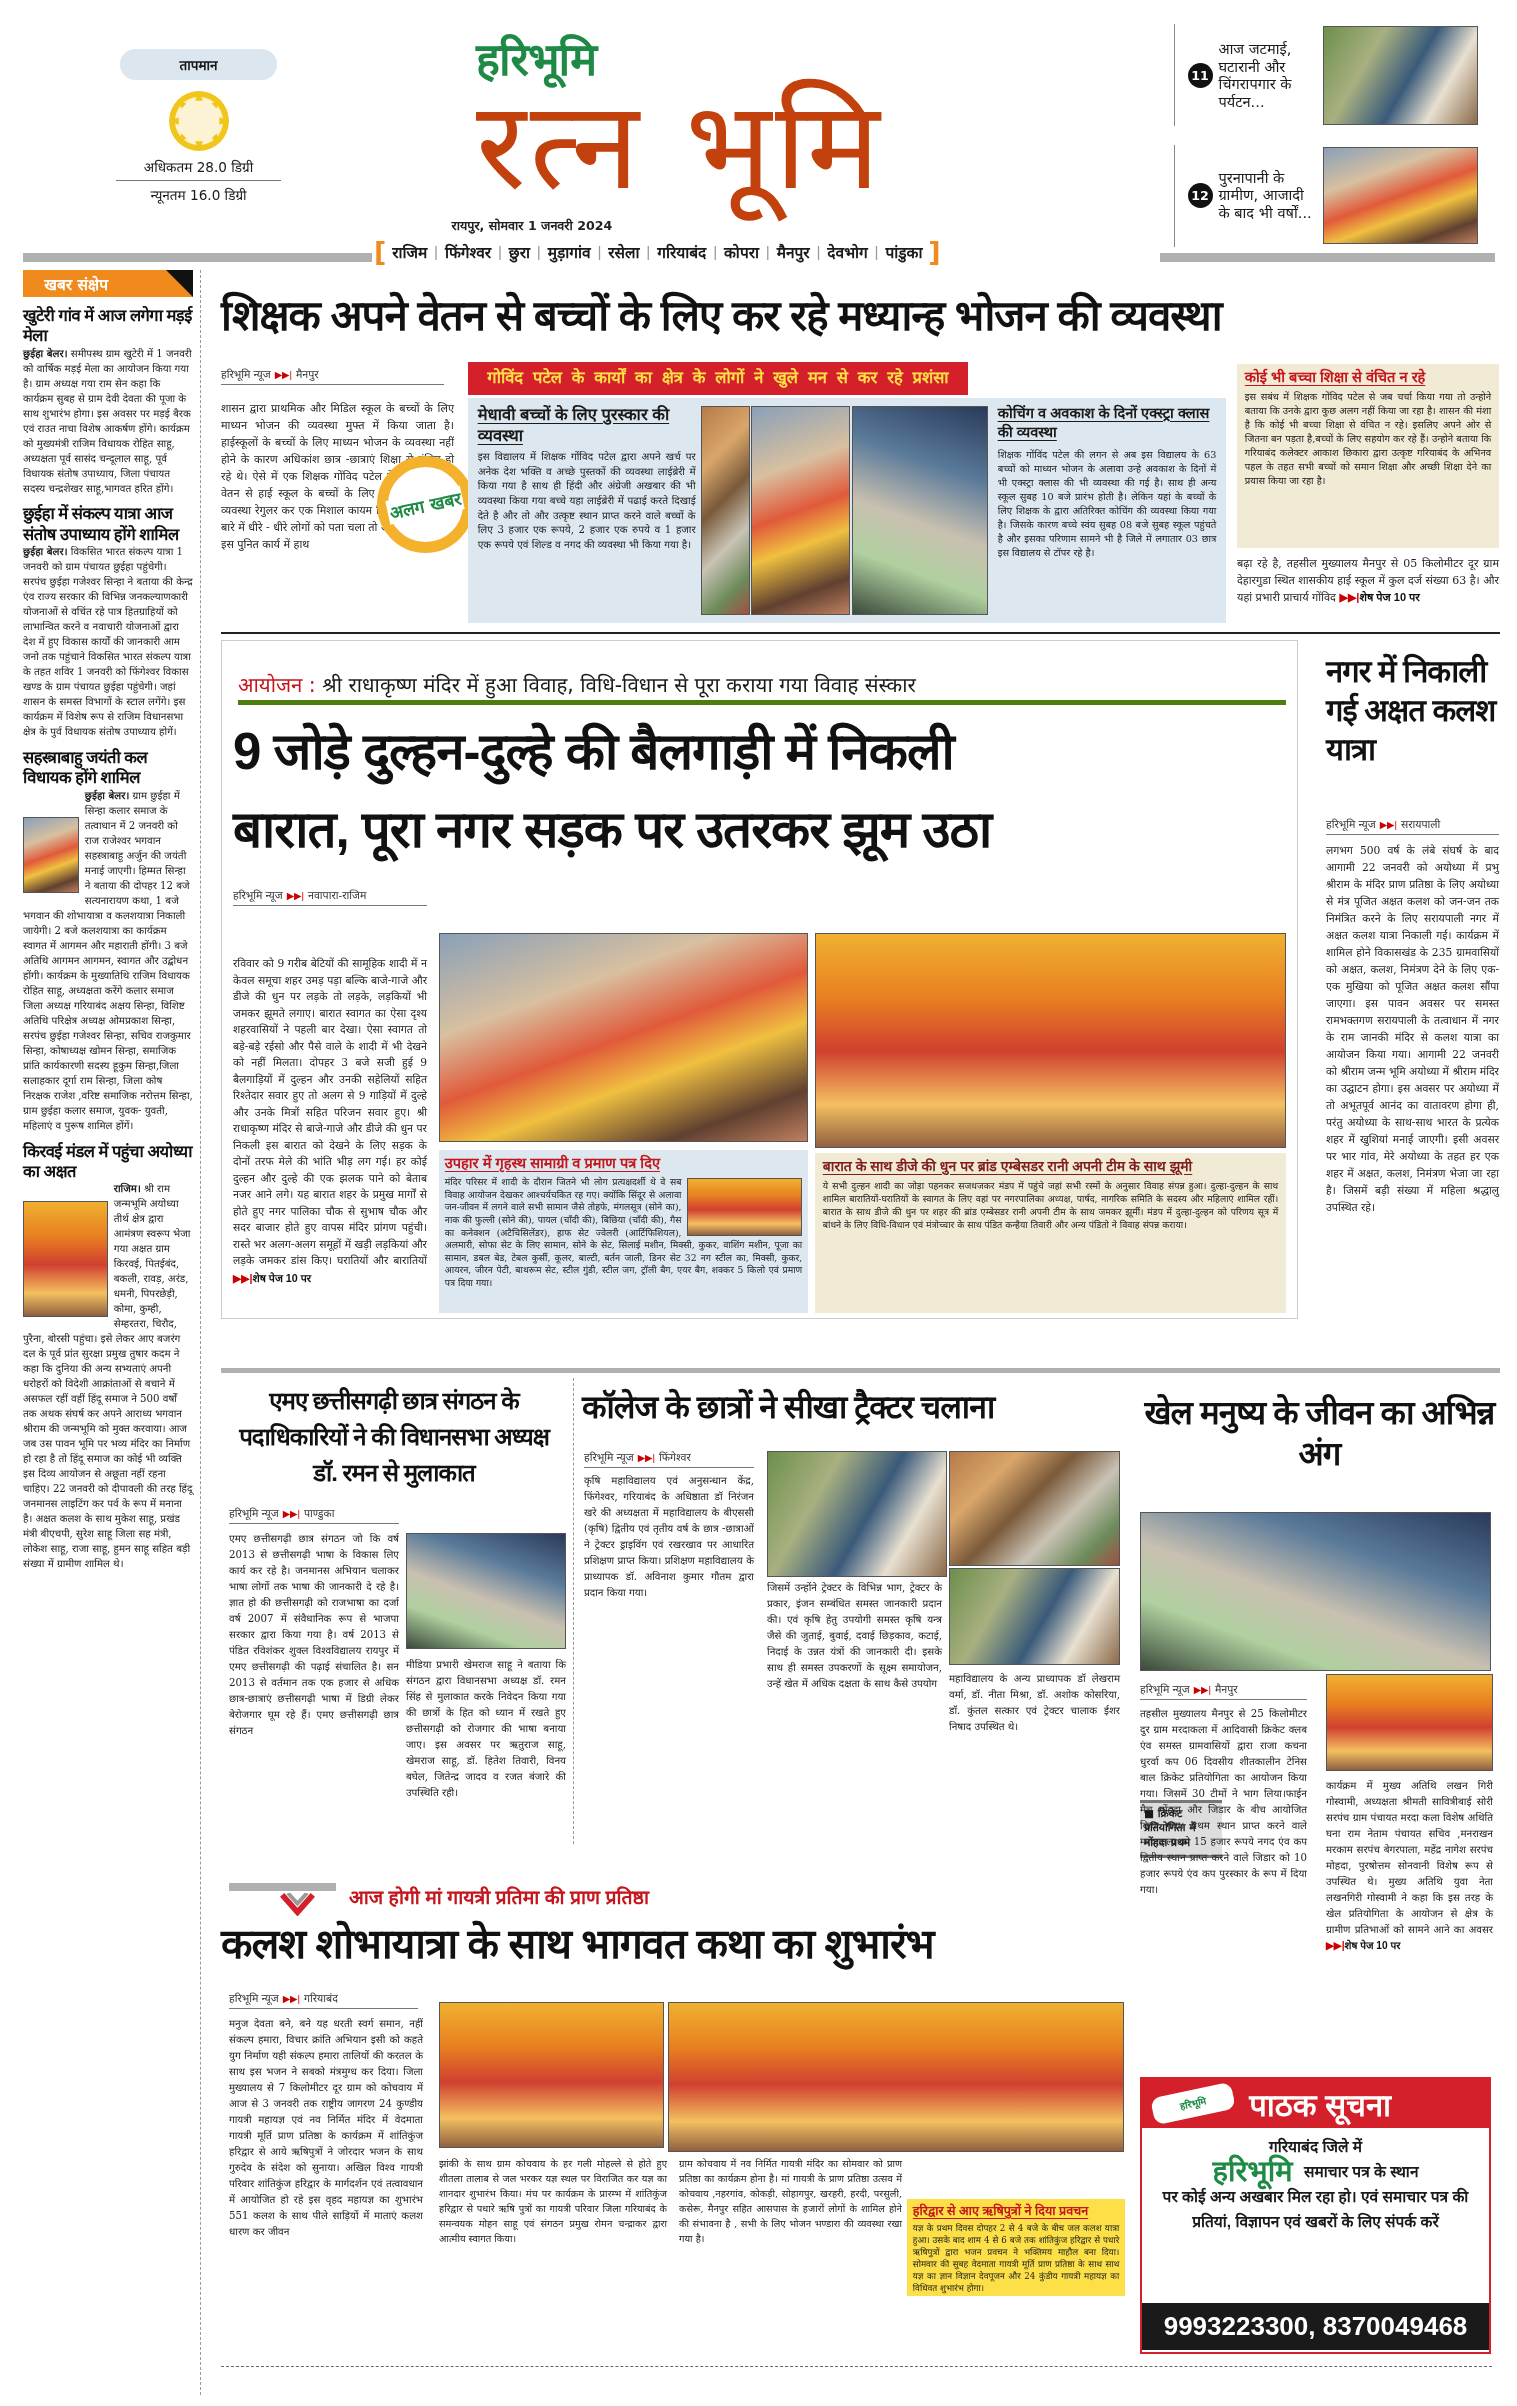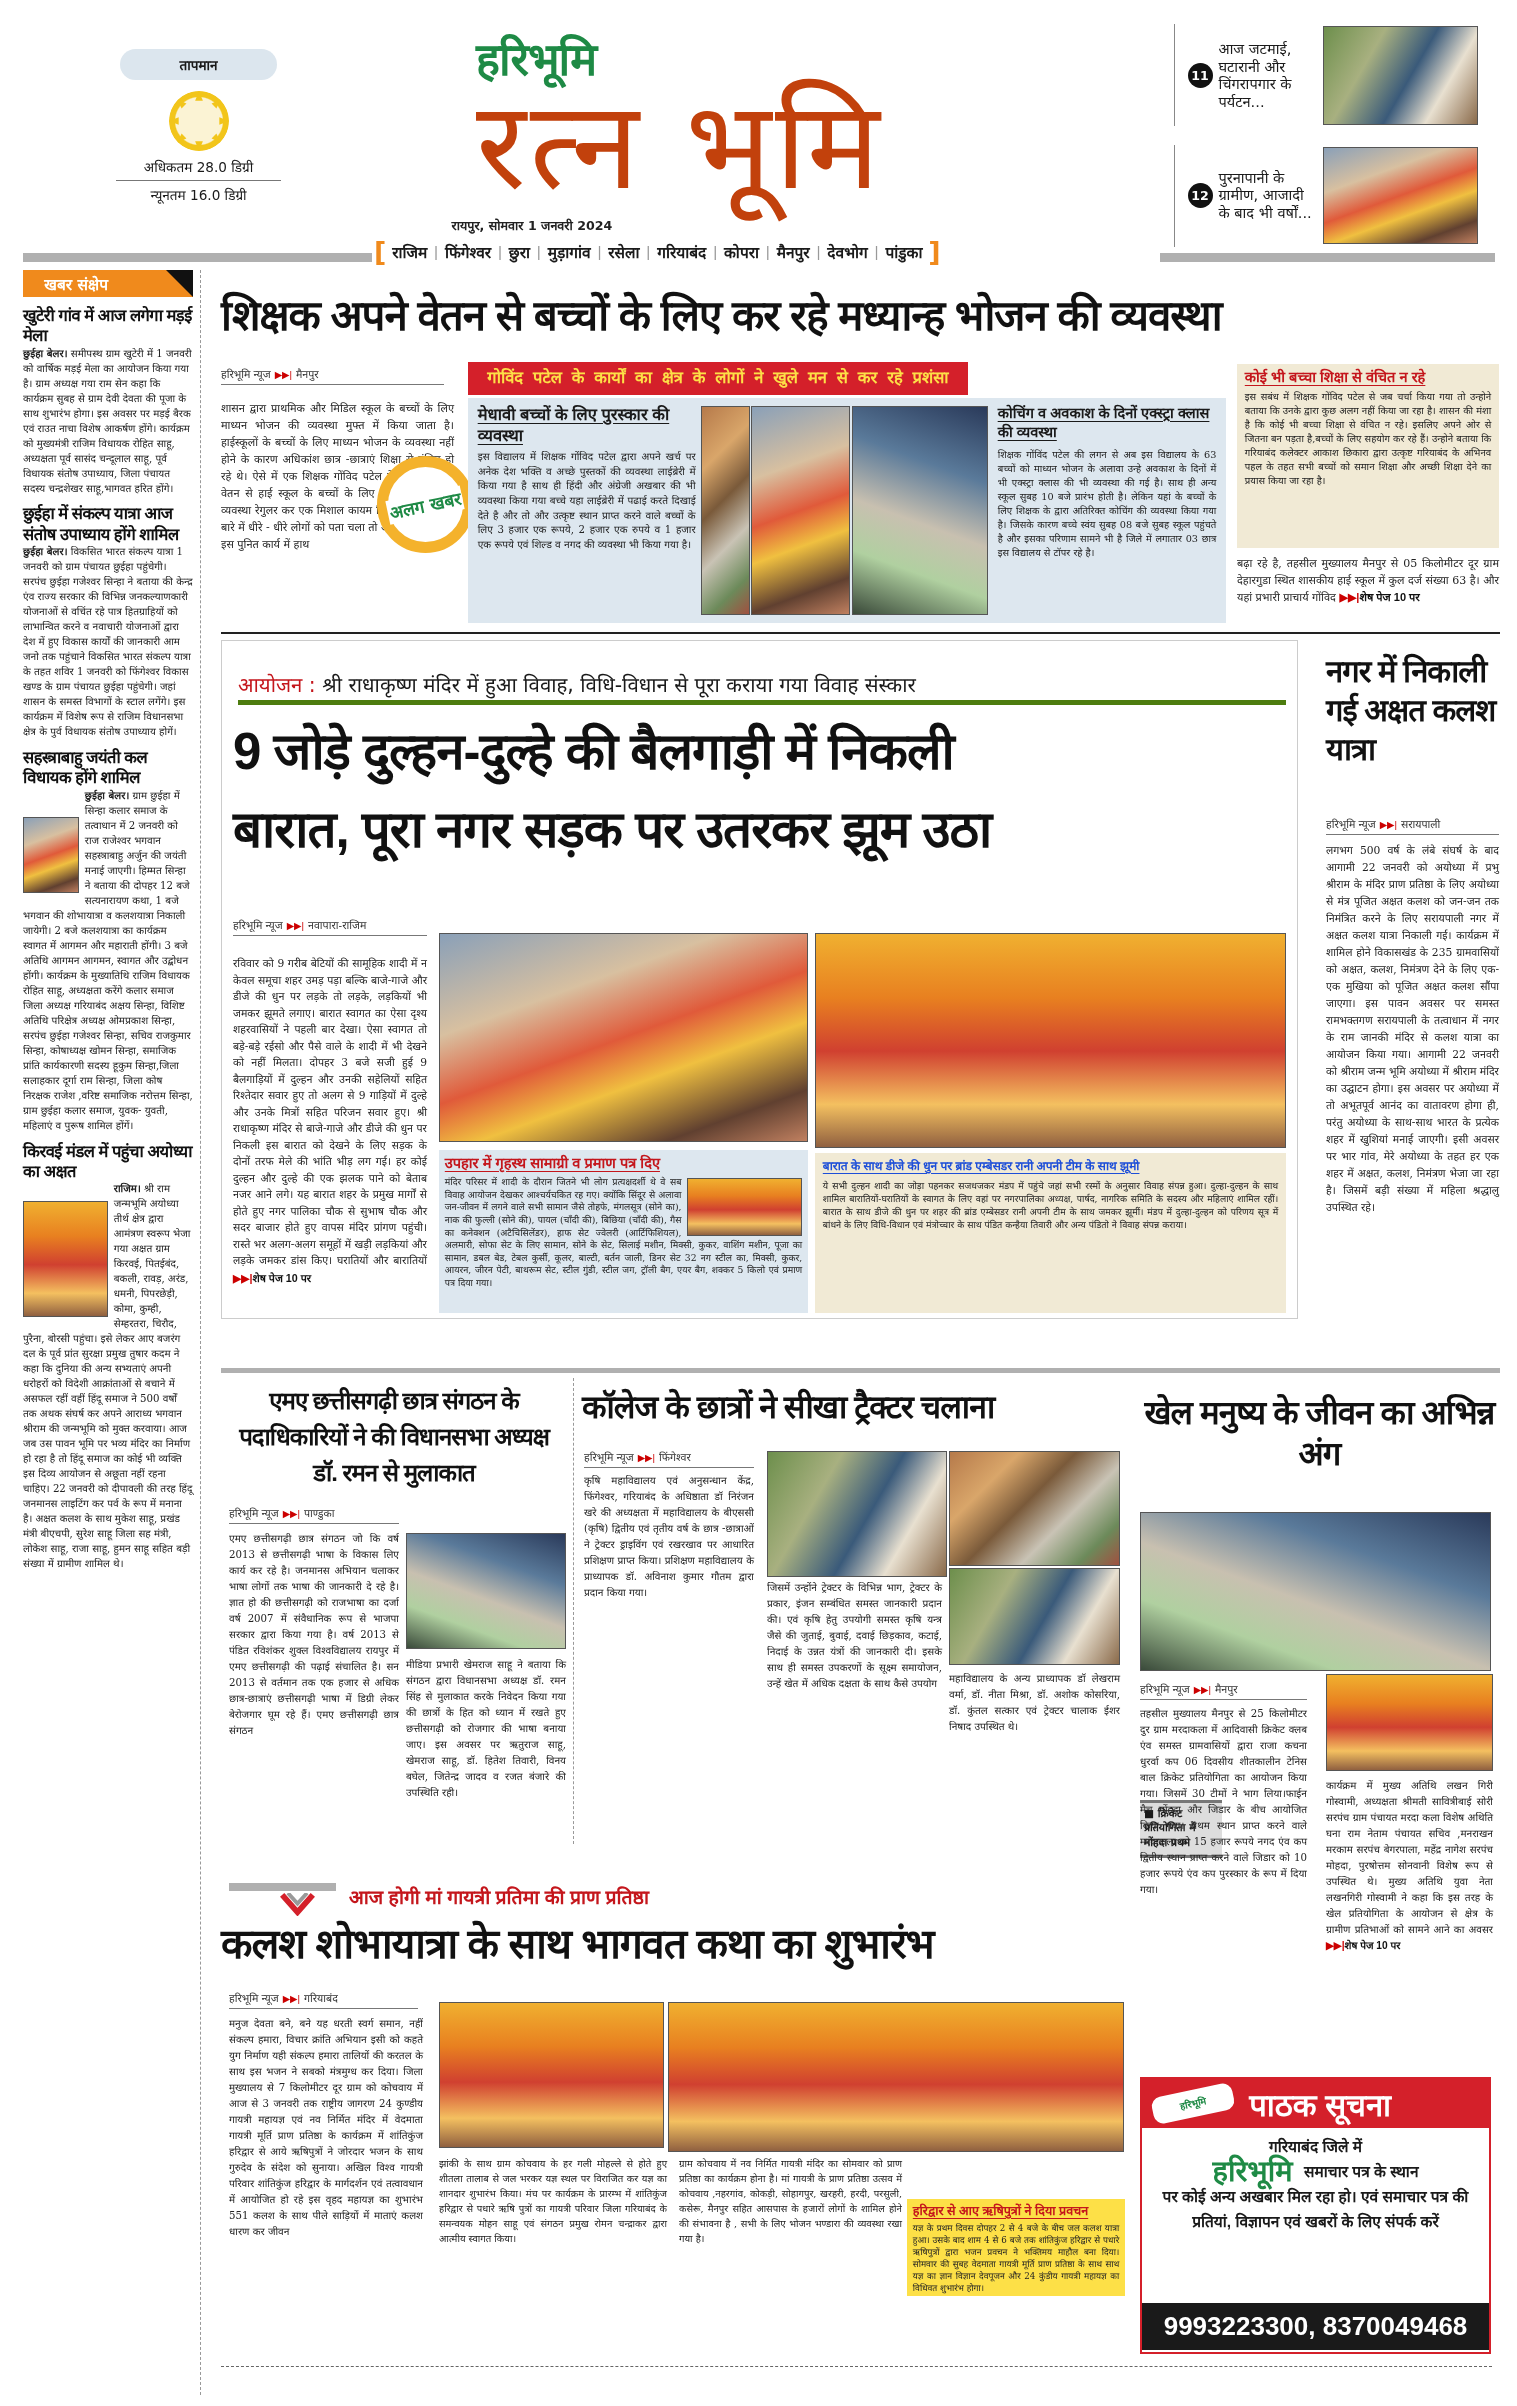--- a/index.html
+++ b/index.html
@@ -157,36 +157,36 @@
 
 <div class="abs" style="left:221px;top:640px;width:1077px;height:679px;border:1.9px solid #ccc"></div>
 <div class="abs" style="left:238px;top:670px;width:1048px;font-size:20.4px;border-bottom:5px solid #4d7c0f;padding-bottom:1.9px;white-space:nowrap">
   <span style="color:#c4161c">आयोजन :</span>
   <span>श्री राधाकृष्ण मंदिर में हुआ विवाह, विधि-विधान से पूरा कराया गया विवाह संस्कार</span>
 </div>
 <div class="abs headline" style="left:233px;top:713px;width:1058px;font-size:51px;line-height:78px">
   <div>9 जोड़े दुल्हन-दुल्हे की बैलगाड़ी में निकली</div>
   <div>बारात, पूरा नगर सड़क पर उतरकर झूम उठा</div>
 </div>
-<div class="abs dateline" style="left:233px;top:918px;width:194px">
+<div class="abs dateline" style="left:233px;top:888px;width:194px">
   <span>हरिभूमि न्यूज</span><span class="arr">▶▶|</span><span>नवापारा-राजिम</span>
 </div>
 <div class="abs body-text" style="left:233px;top:956px;width:194px;font-size:10.7px;line-height:16.5px">
   <span>रविवार को 9 गरीब बेटियों की सामूहिक शादी में न केवल समूचा शहर उमड़ पड़ा बल्कि बाजे-गाजे और डीजे की धुन पर लड़के तो लड़के, लड़कियों भी जमकर झूमते लगाए। बारात स्वागत का ऐसा दृश्य शहरवासियों ने पहली बार देखा। ऐसा स्वागत तो बड़े-बड़े रईसो और पैसे वाले के शादी में भी देखने को नहीं मिलता। दोपहर 3 बजे सजी हुई 9 बैलगाड़ियों में दुल्हन और उनकी सहेलियों सहित रिश्तेदार सवार हुए तो अलग से 9 गाड़ियों में दुल्हे और उनके मित्रों सहित परिजन सवार हुए। श्री राधाकृष्ण मंदिर से बाजे-गाजे और डीजे की धुन पर निकली इस बारात को देखने के लिए सड़क के दोनों तरफ मेले की भांति भीड़ लग गई। हर कोई दुल्हन और दुल्हे की एक झलक पाने को बेताब नजर आने लगे। यह बारात शहर के प्रमुख मार्गों से होते हुए नगर पालिका चौक से सुभाष चौक और सदर बाजार होते हुए वापस मंदिर प्रांगण पहुंची। रास्ते भर अलग-अलग समूहों में खड़ी लड़कियां और लड़के जमकर डांस किए। घरातियों और बारातियों</span>
   <span class="more"><span class="ff">▶▶|</span><span>शेष पेज 10 पर</span></span>
 </div>
 <div class="abs photo p2" style="left:439px;top:933px;width:369px;height:209px"></div>
 <div class="abs photo p4" style="left:815px;top:933px;width:471px;height:215px"></div>
 <div class="abs boxblue" style="left:439px;top:1150px;width:369px;height:163px;padding:3.9px 5.8px">
   <div class="sub-ul" style="font-size:14.6px;color:#c4161c;line-height:19.4px;margin-bottom:2.9px">उपहार में गृहस्थ सामाग्री व प्रमाण पत्र दिए</div>
   <div class="photo p4" style="float:right;width:115px;height:58px;margin:1.9px 0 1.9px 5.8px"></div>
   <div class="body-text" style="font-size:9.2px;line-height:12.6px">मंदिर परिसर में शादी के दौरान जितने भी लोग प्रत्यक्षदर्शी थे वे सब विवाह आयोजन देखकर आश्चर्यचकित रह गए। क्योंकि सिंदूर से अलावा जन-जीवन में लगने वाले सभी सामान जैसे तोहफे, मंगलसूत्र (सोने का), नाक की फुल्ली (सोने की), पायल (चाँदी की), बिछिया (चाँदी की), गैस का कनेक्शन (अटैचिसिलेंडर), हाफ सेट ज्वेलरी (आर्टिफिशियल), अलमारी, सोफा सेट के लिए सामान, सोने के सेट, सिलाई मशीन, मिक्सी, कुकर, वाशिंग मशीन, पूजा का सामान, डबल बेड, टेबल कुर्सी, कूलर, बाल्टी, बर्तन जाली, डिनर सेट 32 नग स्टील का, मिक्सी, कुकर, आयरन, जीरन पेटी, बाथरूम सेट, स्टील गुंडी, स्टील जग, ट्रॉली बैग, एयर बैग, शक्कर 5 किलो एवं प्रमाण पत्र दिया गया।</div>
 </div>
 <div class="abs boxcream" style="left:815px;top:1153px;width:471px;height:160px;padding:3.9px 7.8px">
-  <div class="sub-ul" style="font-size:12px;color:#1d4ed8;line-height:19.4px;margin-bottom:2.9px">बारात के साथ डीजे की धुन पर ब्रांड एम्बेसडर रानी अपनी टीम के साथ झूमी</div>
+  <div class="sub-ul" style="font-size:14px;color:#7f1d1d;line-height:19.4px;margin-bottom:2.9px">बारात के साथ डीजे की धुन पर ब्रांड एम्बेसडर रानी अपनी टीम के साथ झूमी</div>
   <div class="body-text" style="font-size:9.2px;line-height:13px">ये सभी दुल्हन शादी का जोड़ा पहनकर सजधजकर मंडप में पहुंचे जहां सभी रस्मों के अनुसार विवाह संपन्न हुआ। दुल्हा-दुल्हन के साथ शामिल बारातियों-घरातियों के स्वागत के लिए वहां पर नगरपालिका अध्यक्ष, पार्षद, नागरिक समिति के सदस्य और महिलाएं शामिल रहीं। बारात के साथ डीजे की धुन पर शहर की ब्रांड एम्बेसडर रानी अपनी टीम के साथ जमकर झूमीं। मंडप में दुल्हा-दुल्हन को परिणय सूत्र में बांधने के लिए विधि-विधान एवं मंत्रोच्चार के साथ पंडित कन्हैया तिवारी और अन्य पंडितो ने विवाह संपन्न कराया।</div>
 </div>
 
 <div class="abs headline" style="left:1326px;top:652px;width:175px;font-size:31px;line-height:39px">नगर में निकाली गई अक्षत कलश यात्रा</div>
 <div class="abs dateline" style="left:1326px;top:817px;width:173px">
   <span>हरिभूमि न्यूज</span><span class="arr">▶▶|</span><span>सरायपाली</span>
 </div>
 <div class="abs body-text" style="left:1326px;top:842px;width:173px;font-size:10.7px;line-height:17px">लगभग 500 वर्ष के लंबे संघर्ष के बाद आगामी 22 जनवरी को अयोध्या में प्रभु श्रीराम के मंदिर प्राण प्रतिष्ठा के लिए अयोध्या से मंत्र पूजित अक्षत कलश को जन-जन तक निमंत्रित करने के लिए सरायपाली नगर में अक्षत कलश यात्रा निकाली गई। कार्यक्रम में शामिल होने विकासखंड के 235 ग्रामवासियों को अक्षत, कलश, निमंत्रण देने के लिए एक-एक मुखिया को पूजित अक्षत कलश सौंपा जाएगा। इस पावन अवसर पर समस्त रामभक्तगण सरायपाली के तत्वाधान में नगर के राम जानकी मंदिर से कलश यात्रा का आयोजन किया गया। आगामी 22 जनवरी को श्रीराम जन्म भूमि अयोध्या में श्रीराम मंदिर का उद्घाटन होगा। इस अवसर पर अयोध्या में तो अभूतपूर्व आनंद का वातावरण होगा ही, परंतु अयोध्या के साथ-साथ भारत के प्रत्येक शहर में खुशियां मनाई जाएगी। इसी अवसर पर भार गांव, मेरे अयोध्या के तहत हर एक शहर में अक्षत, कलश, निमंत्रण भेजा जा रहा है। जिसमें बड़ी संख्या में महिला श्रद्धालु उपस्थित रहे।</div>
 
 <div class="abs rule" style="left:221px;top:1368px;width:1279px;height:4.9px"></div>

